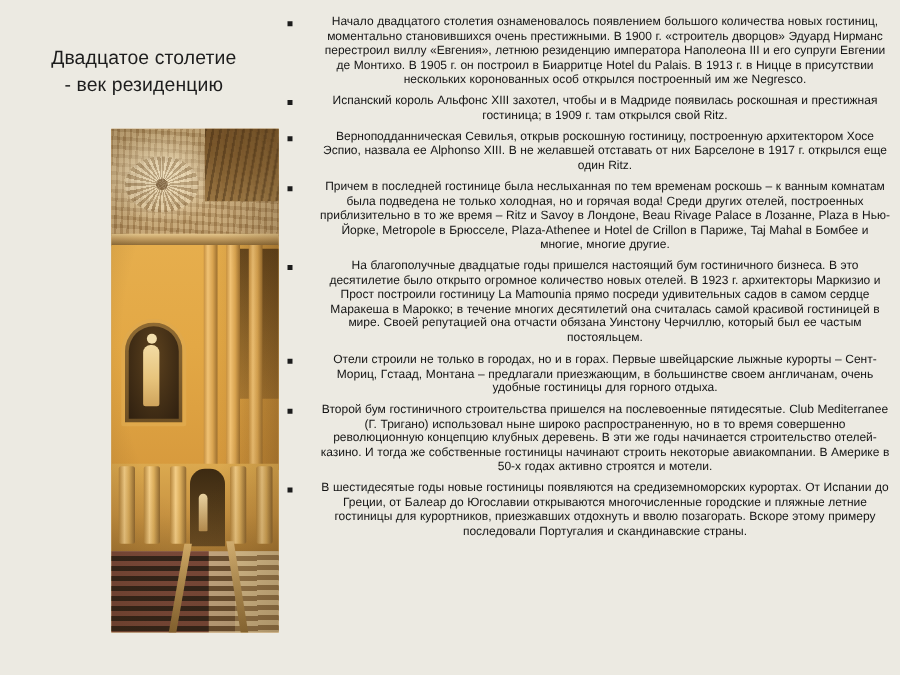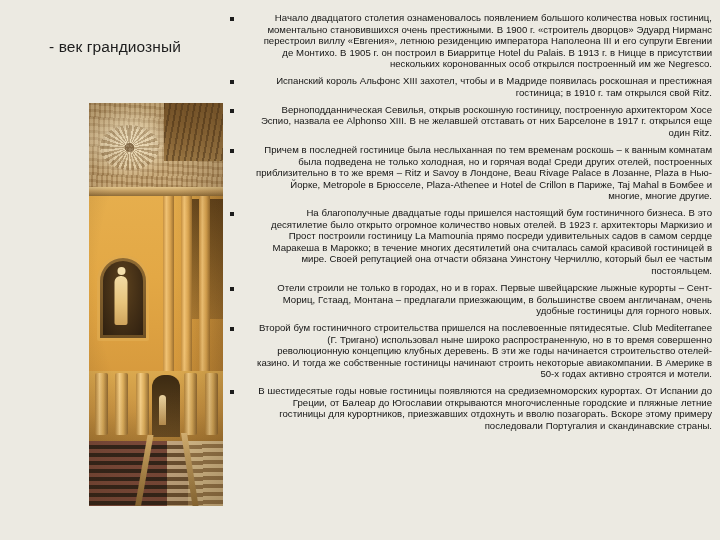--- a/index.html
+++ b/index.html
@@ -263,34 +263,35 @@
     display: block;
     width: 4px;
     height: 4px;
     background: #1c1c1c;
   }
   .bullet-text {
     flex: 1 1 auto;
     font-size: 9.6px;
     line-height: 11.55px;
     color: #141414;
-    text-align: right;
+    text-align: center;
     font-family: "Liberation Sans", sans-serif;
     word-spacing: .2px;
   }
 </style>
 </head>
 <body>
 
 <div class="slide">
 
   <div class="left-col">
 
     <div class="slide-title">
-      <span class="ln">- век грандиозный</span>
+      <span class="ln">Двадцатое столетие</span>
+      <span class="ln">- век резиденцию</span>
     </div>
 
     <div class="picture">
       <div class="pic-inner">
         <div class="ceiling">
           <div class="ceiling-medallion"></div>
         </div>
         <div class="cornice"></div>
         <div class="wall"></div>
         <div class="arch-dark"></div>
@@ -324,21 +325,21 @@
       <span class="bullet-mark">
           <i></i>
         </span>
       <span class="bullet-text">Начало двадцатого столетия ознаменовалось появлением большого количества новых гостиниц, моментально становившихся очень престижными. В 1900 г. «строитель дворцов» Эдуард Нирманс перестроил виллу «Евгения», летнюю резиденцию императора Наполеона III и его супруги Евгении де Монтихо. В 1905 г. он построил в Биарритце Hotel du Palais. В 1913 г. в Ницце в присутствии нескольких коронованных особ открылся построенный им же Negresco.</span>
     </div>
 
     <div class="bullet-row">
       <span class="bullet-mark">
           <i></i>
         </span>
-      <span class="bullet-text">Испанский король Альфонс XIII захотел, чтобы и в Мадриде появилась роскошная и престижная гостиница; в 1910 г. там открылся свой Ritz.</span>
+      <span class="bullet-text">Испанский король Альфонс XIII захотел, чтобы и в Мадриде появилась роскошная и престижная гостиница; в 1909 г. там открылся свой Ritz.</span>
     </div>
 
     <div class="bullet-row">
       <span class="bullet-mark">
           <i></i>
         </span>
       <span class="bullet-text">Верноподданническая Севилья, открыв роскошную гостиницу, построенную архитектором Хосе Эспио, назвала ее Alphonso XIII. В не желавшей отставать от них Барселоне в 1917 г. открылся еще один Ritz.</span>
     </div>
 
     <div class="bullet-row">
@@ -352,21 +353,21 @@
       <span class="bullet-mark">
           <i></i>
         </span>
       <span class="bullet-text">На благополучные двадцатые годы пришелся настоящий бум гостиничного бизнеса. В это десятилетие было открыто огромное количество новых отелей. В 1923 г. архитекторы Маркизио и Прост построили гостиницу La Mamounia прямо посреди удивительных садов в самом сердце Маракеша в Марокко; в течение многих десятилетий она считалась самой красивой гостиницей в мире. Своей репутацией она отчасти обязана Уинстону Черчиллю, который был ее частым постояльцем.</span>
     </div>
 
     <div class="bullet-row">
       <span class="bullet-mark">
           <i></i>
         </span>
-      <span class="bullet-text">Отели строили не только в городах, но и в горах. Первые швейцарские лыжные курорты – Сент-Мориц, Гстаад, Монтана – предлагали приезжающим, в большинстве своем англичанам, очень удобные гостиницы для горного новых.</span>
+      <span class="bullet-text">Отели строили не только в городах, но и в горах. Первые швейцарские лыжные курорты – Сент-Мориц, Гстаад, Монтана – предлагали приезжающим, в большинстве своем англичанам, очень удобные гостиницы для горного отдыха.</span>
     </div>
 
 
     <div class="bullet-row">
       <span class="bullet-mark">
           <i></i>
         </span>
       <span class="bullet-text">Второй бум гостиничного строительства пришелся на послевоенные пятидесятые. Club Mediterranee (Г. Тригано) использовал ныне широко распространенную, но в то время совершенно революционную концепцию клубных деревень. В эти же годы начинается строительство отелей-казино. И тогда же собственные гостиницы начинают строить некоторые авиакомпании. В Америке в 50-х годах активно строятся и мотели.</span>
     </div>
 

